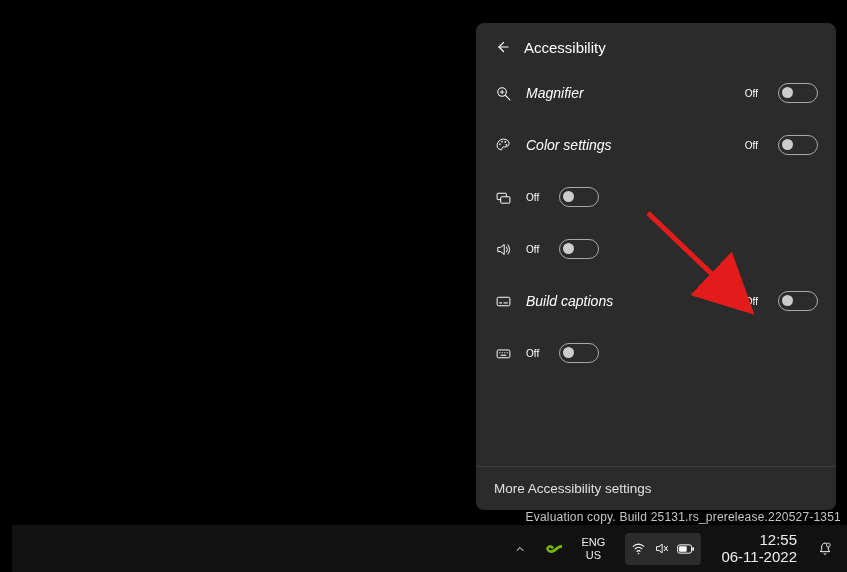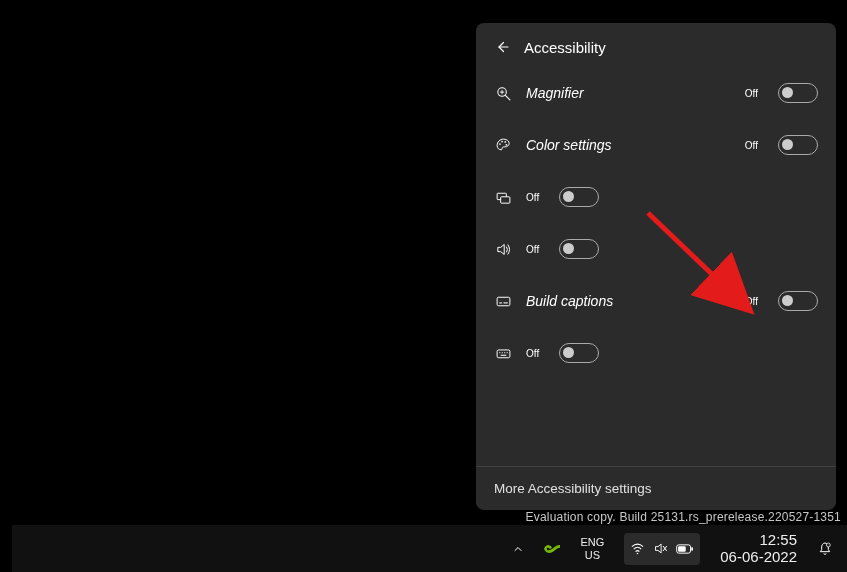--- a/index.html
+++ b/index.html
@@ -318,21 +318,21 @@
           <rect x="1" y="1" width="20" height="12" rx="3" stroke="#fff" stroke-width="1.4" fill="none"></rect>
           <rect x="22" y="4.5" width="2.5" height="5" rx="1" fill="#fff"></rect>
           <rect x="3" y="3" width="11" height="8" rx="1.5" fill="#fff"></rect>
         </svg>
     </div>
   </div>
 
   <div class="tray-item clock">
     <div>
       <div>12:55</div>
-      <div>06-06-2022</div>
+      <div>06-11-2022</div>
     </div>
   </div>
 
   <div class="tray-item">
     <svg width="16" height="16" viewBox="0 0 24 24">
         <path d="M12 3 C9 3 7 6 7 9 L7 13 L5 16 L19 16 L17 13 L17 9 C17 6 15 3 12 3 Z" stroke="#fff" stroke-width="1.5" fill="none"></path>
         <path d="M10 19 Q12 21 14 19" stroke="#fff" stroke-width="1.5" fill="none"></path>
         <circle cx="17" cy="6" r="3" fill="#2b2b2b" stroke="#fff" stroke-width="1"></circle>
       </svg>
   </div>

